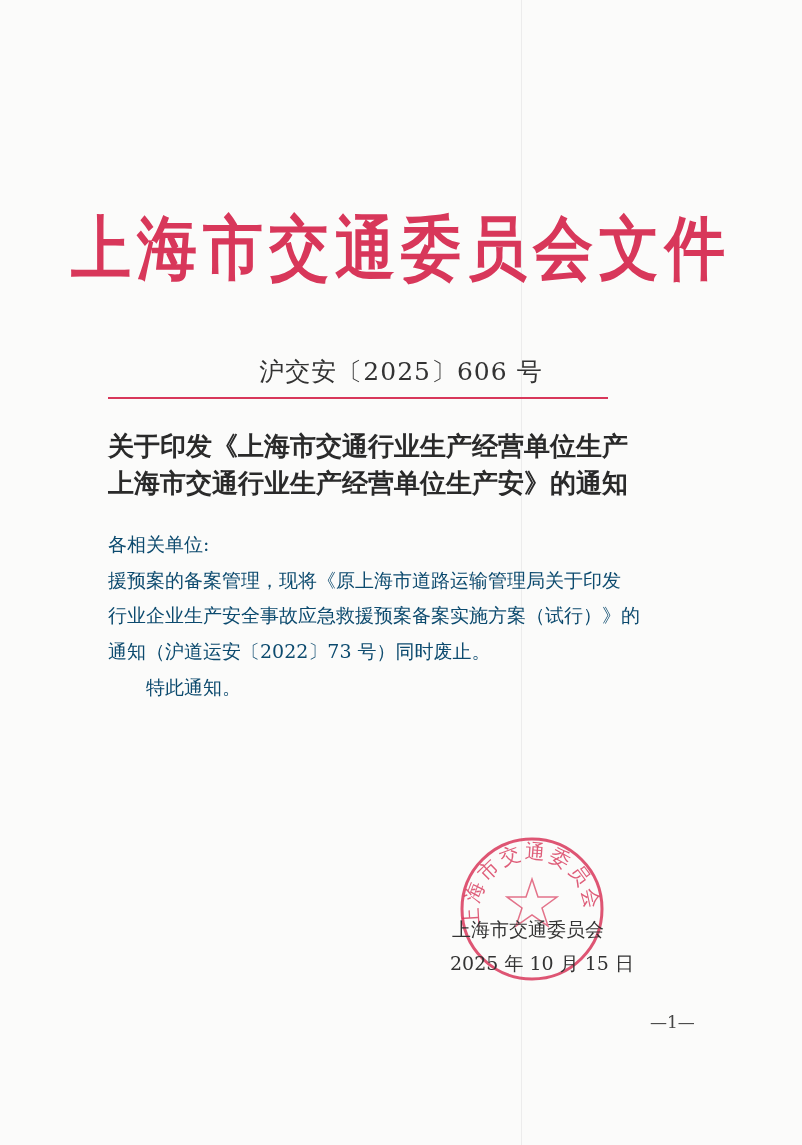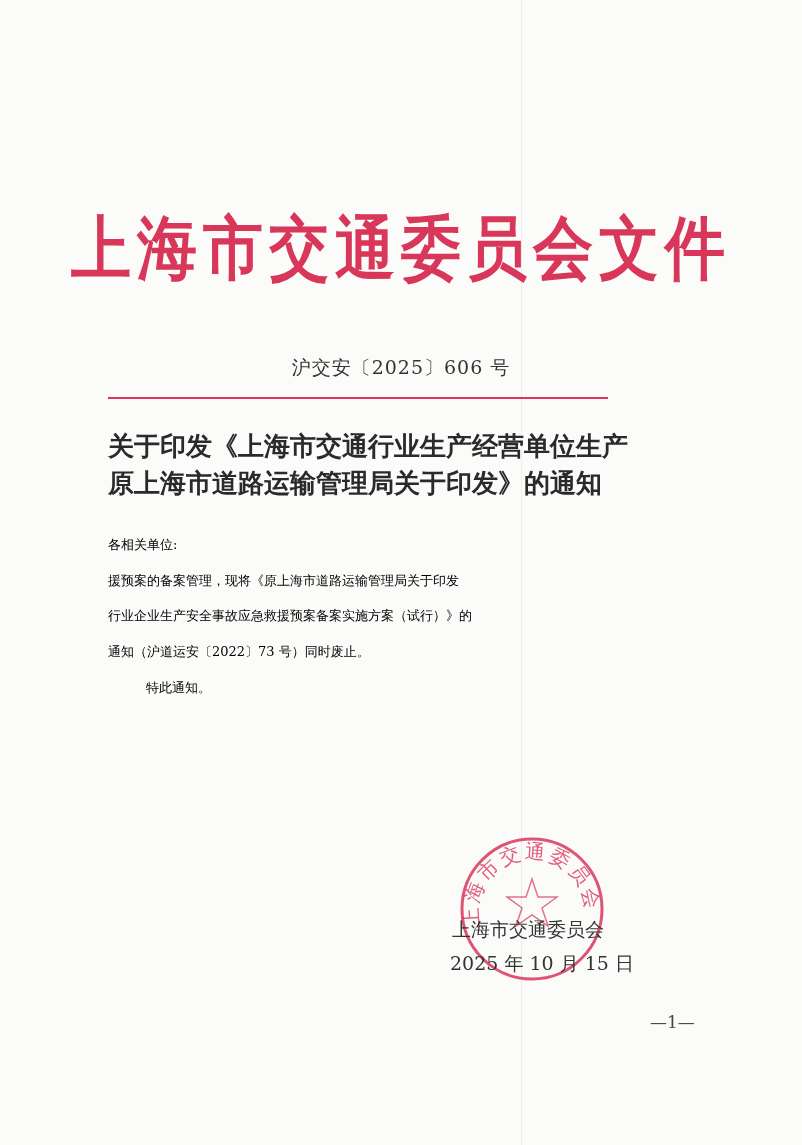--- a/index.html
+++ b/index.html
@@ -21,38 +21,38 @@
       font-weight: bold;
       font-size: 60px;
       letter-spacing: 6px;
       color: #d8375a;
       transform: scaleY(1.15);
       line-height: 80px;
     }
     .doc-number {
       position: absolute; left: 0; width: 802px; top: 355px;
       text-align: center;
-      font-size: 19px; color: #333;
+      font-size: 25px; color: #333;
       letter-spacing: 1px;
     }
     .red-rule {
       position: absolute; left: 108px; top: 397px; width: 501px; height: 2px;
       background: #d8375a;
       width: 502px;
     }
     .red-rule { width: 500px; left: 108px; }
     .notice-title {
       position: absolute; left: 108px; top: 428px; width: 600px;
       font-weight: bold; font-size: 26px; line-height: 37px;
       color: #2a2a2a;
     }
     .notice-title div { white-space: nowrap; font-family: Liberation Serif, serif; }
     .body-text {
       position: absolute; left: 108px; top: 527px; width: 600px;
-      font-size: 13px; line-height: 35.7px; color: #000000;
+      font-size: 19px; line-height: 35.7px; color: #0c4a6e;
     }
     .body-text p { margin: 0; white-space: nowrap; }
     .body-text .indent { padding-left: 38px; }
     .signature {
       position: absolute; left: 450px; top: 912px;
       font-size: 19px; color: #333; line-height: 34px;
     }
     .signature .org { padding-left: 2px; }
     .seal {
       position: absolute; left: 458px; top: 835px; width: 148px; height: 148px;
@@ -68,21 +68,21 @@
 <div class="fold-line"></div>
 
 <div class="header-title">上海市交通委员会文件</div>
 
 <div class="doc-number">沪交安〔2025〕606 号</div>
 
 <div class="red-rule"></div>
 
 <div class="notice-title">
   <div>关于印发《上海市交通行业生产经营单位生产</div>
-  <div>原上海市道路运输管理局关于印发》的通知</div>
+  <div>上海市交通行业生产经营单位生产安》的通知</div>
 </div>
 
 <div class="body-text">
   <p>各相关单位:</p>
   <p>援预案的备案管理，现将《原上海市道路运输管理局关于印发</p>
   <p>行业企业生产安全事故应急救援预案备案实施方案（试行）》的</p>
   <p>通知（沪道运安〔2022〕73 号）同时废止。</p>
   <p class="indent">特此通知。</p>
 </div>
 

